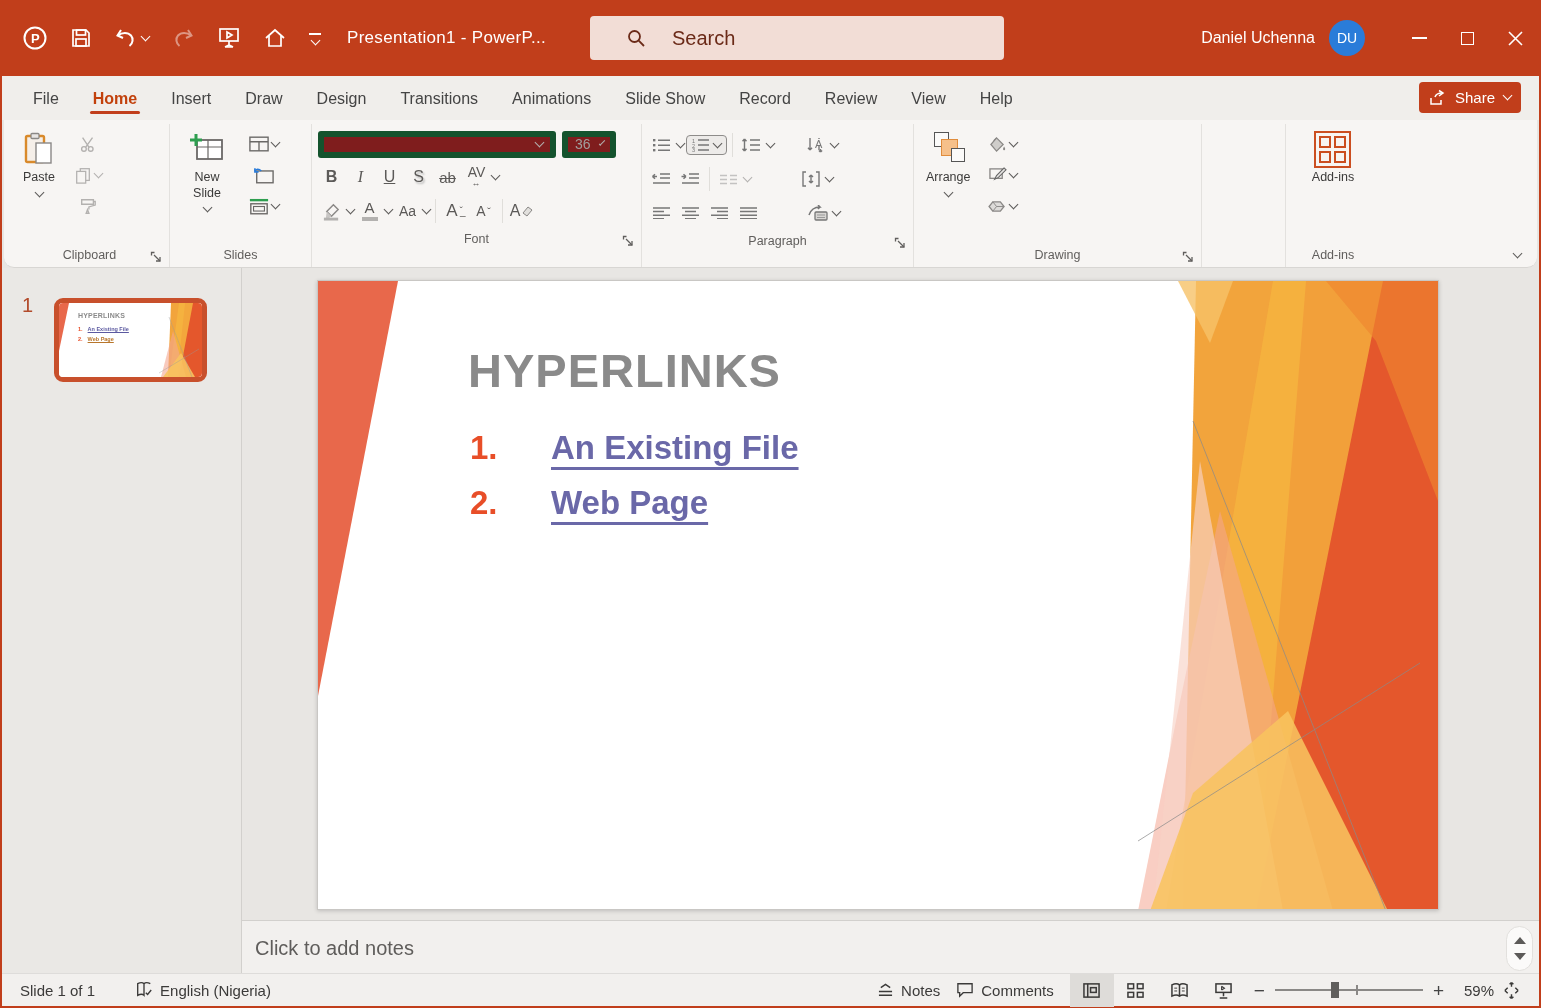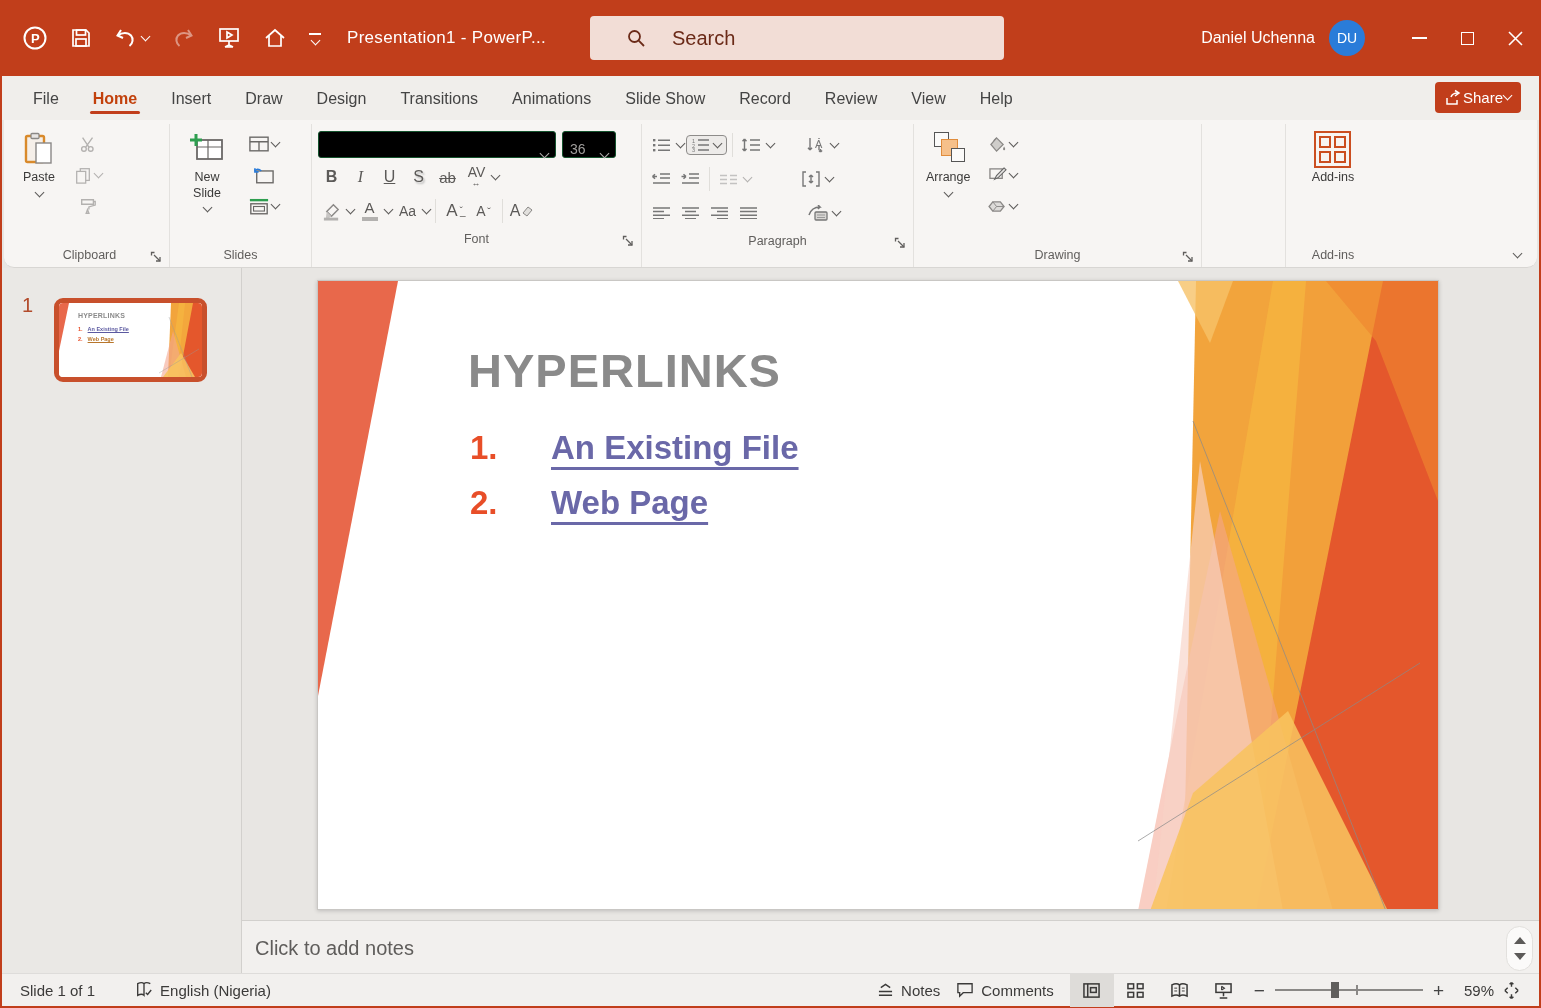--- a/index.html
+++ b/index.html
@@ -20,38 +20,38 @@
 .searchbox input::placeholder{color:#6b2a18;opacity:1}
 .tb-right{position:absolute;right:0;top:0;height:76px;display:flex;align-items:center}
 .user-name{font-size:16px;color:#fff;margin-right:14px}
 .avatar{width:36px;height:36px;border-radius:50%;background:#2a7cd9;color:#fff;font-size:14px;display:flex;align-items:center;justify-content:center;margin-right:30px}
 .winctl{width:48px;height:76px;display:flex;align-items:center;justify-content:center;cursor:pointer}
 
 .menurow{position:absolute;top:76px;left:0;right:0;height:44px;background:#f0eeeb;display:flex;align-items:center;padding-left:14px}
 .tab{font-size:16px;color:#444;padding:9px 17px 8px;cursor:pointer;position:relative;white-space:nowrap}
 .tab.active{font-weight:bold;color:#c2410c}
 .tab.active::after{content:"";position:absolute;left:14px;right:14px;bottom:2px;height:3px;background:#c13e1b;border-radius:2px}
-.share-btn{position:absolute;right:18px;top:82px;height:31px;background:#c13e1b;border-radius:4px;color:#fff;display:flex;align-items:center;gap:1px;padding:0 10px;font-size:15px;cursor:pointer}
+.share-btn{position:absolute;right:18px;top:82px;height:31px;background:#c13e1b;border-radius:4px;color:#fff;display:flex;align-items:center;gap:9px;padding:0 10px;font-size:15px;cursor:pointer}
 
 .ribbon{position:absolute;top:120px;left:2px;right:2px;height:148px;background:#f7f5f3;border-radius:0 0 10px 10px;border-bottom:1px solid #d8d6d3;display:flex;padding:4px 6px 0 6px}
 .rgroup{display:flex;flex-direction:column;border-right:1px solid #e3e1de;padding:2px 6px 0 6px;position:relative}
 .rgroup:last-of-type{border-right:none}
 .rcontent{flex:1;display:flex;gap:6px}
 .glabel{height:24px;font-size:12.5px;color:#605e5c;display:flex;align-items:center;justify-content:center;position:relative}
 .launcher{position:absolute;right:2px;bottom:5px;cursor:pointer}
 .bigbtn{display:flex;flex-direction:column;align-items:center;padding:5px 6px 2px;font-size:12.5px;color:#3b3a39;text-align:center;cursor:pointer;border-radius:3px;line-height:1.25}
 .bigbtn .ic{height:36px;display:flex;align-items:center;justify-content:center;margin-bottom:3px}
 .bigbtn .chv{margin-top:3px}
 .bigbtn.dis{color:#a6a4a2}
 .minicol{display:flex;flex-direction:column;justify-content:flex-start;gap:3px;padding-top:4px}
 .sbtn{width:40px;height:28px;display:flex;align-items:center;justify-content:center;gap:3px;cursor:pointer;border-radius:3px}
 .rowstack{display:flex;flex-direction:column;gap:2px;padding-top:3px}
 .irow{display:flex;align-items:center;height:32px;gap:2px}
 .fbtn{min-width:27px;height:27px;display:flex;align-items:center;justify-content:center;gap:2px;border-radius:3px;cursor:pointer;font-size:16px;color:#5c5a58}
-.combo{height:27px;border:1px solid #14532d;border-radius:3px;background:#000000;display:flex;align-items:flex-end;justify-content:space-between;padding:0 7px;color:#a19f9d}
+.combo{height:27px;border:6px solid #14532d;border-radius:3px;background:#7f1d1d;display:flex;align-items:center;justify-content:space-between;padding:0 7px;color:#a19f9d}
 .combo input{border:none;outline:none;width:100%;font-size:14px;color:#a19f9d;background:transparent;font-family:"Liberation Sans",sans-serif}
 .vsep{width:1px;height:24px;background:#e0deda;margin:0 3px}
 .selbox{border:1px solid #8e8c8a;background:#edebe9;border-radius:4px;padding:2px 5px;display:flex;align-items:center;gap:4px}
 
 .thumbs{position:absolute;top:268px;left:0;width:240px;height:707px;background:#eae8e5;border-right:1px solid #d2d0cd}
 .thumb-num{position:absolute;left:20px;top:26px;font-size:20px;color:#b24a2b}
 .thumb-frame{position:absolute;left:52px;top:30px;width:153px;height:84px;border:5px solid #c8502c;border-radius:9px;background:#fff;overflow:hidden;cursor:pointer}
 .mini-slide{position:relative;width:100%;height:100%;background:#fff}
 .mini-title{position:absolute;left:19px;top:9px;font-size:7px;font-weight:bold;color:#8a8a8a;letter-spacing:.2px}
 .mini-row{position:absolute;left:19px;display:flex;gap:5px;font-size:5.5px;font-weight:bold}

